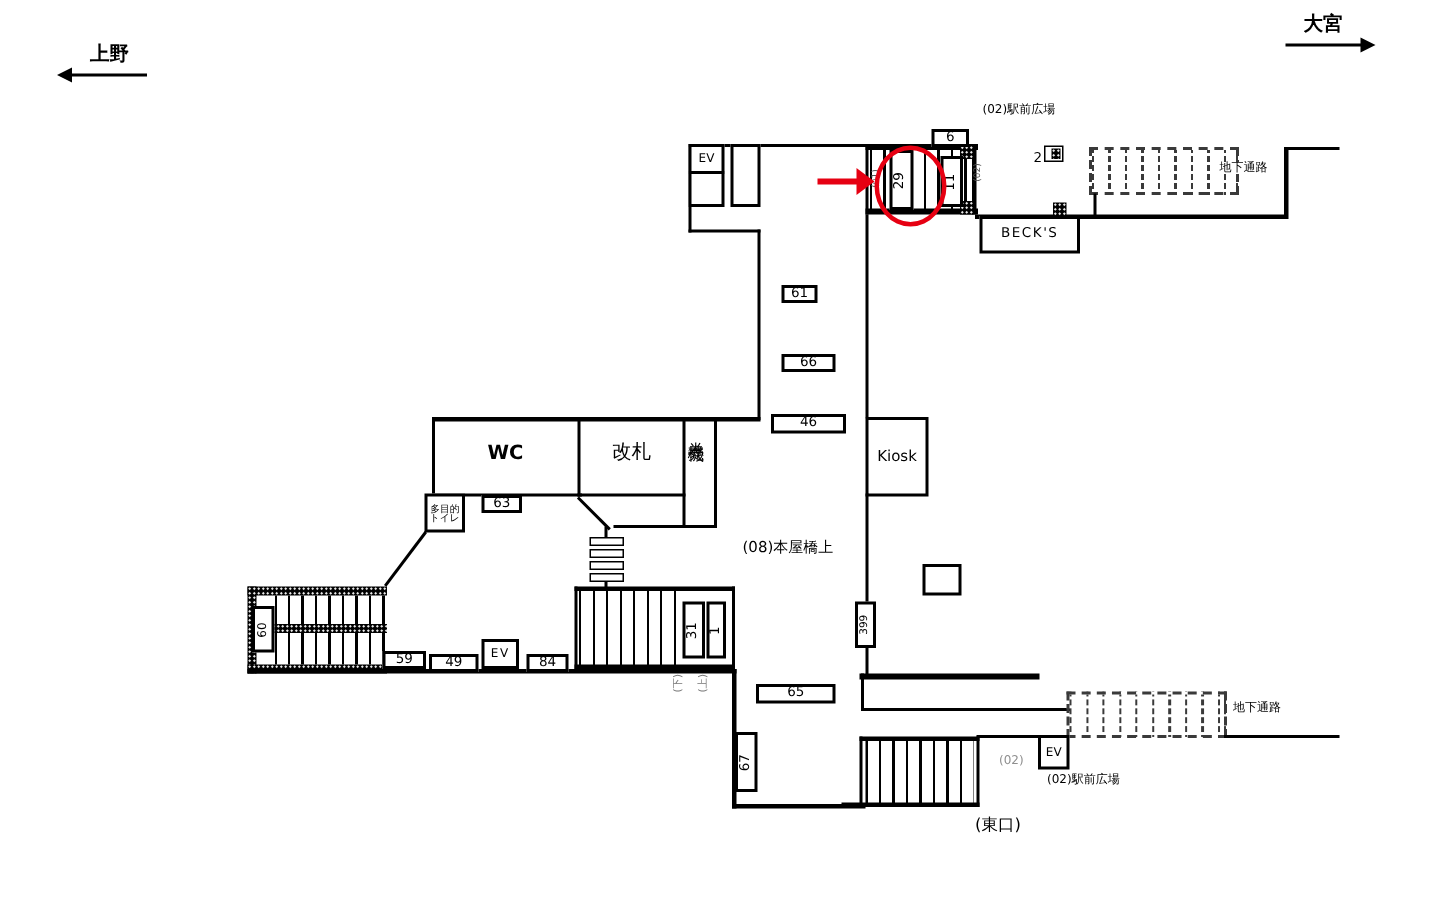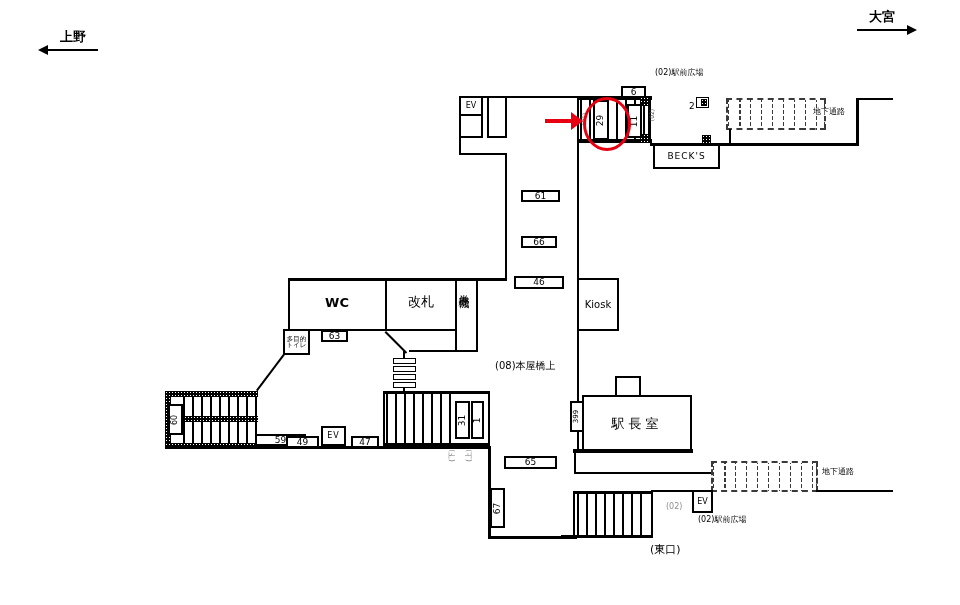--- a/index.html
+++ b/index.html
@@ -86,21 +86,21 @@
   <div class="hatch" style="left:702px;top:135px;width:9px;height:9px;"></div>
   <div class="box" style="left:653px;top:144px;width:67px;height:25px;font-size:9px;letter-spacing:1px;">
       <span>BECK'S</span>
     </div>
 
   <div class="dstair" style="left:726px;top:98px;width:100px;height:32px;"></div>
   <div class="lbl" style="left:812px;top:108px;font-size:8px;background:#fff;padding:0 1px;">地下通路</div>
   <div class="wall" style="left:729px;top:129px;width:2px;height:16px;"></div>
 
   <div class="wall" style="left:577px;top:143px;width:2px;height:136px;"></div>
-  <div class="box" style="left:521px;top:190px;width:39px;height:12px;">
+  <div class="box" style="left:521px;top:190px;width:24px;height:12px;">
       <span>61</span>
     </div>
   <div class="box" style="left:521px;top:236px;width:36px;height:12px;">
       <span>66</span>
     </div>
   <div class="box" style="left:514px;top:276px;width:50px;height:13px;">
       <span>46</span>
     </div>
 
   <div class="wall" style="left:288px;top:278px;width:219px;height:3px;"></div>
@@ -144,31 +144,31 @@
       <span>60</span>
     </div>
 
   <div class="wall" style="left:165px;top:446px;width:326px;height:3px;"></div>
   <div class="wall" style="left:488px;top:446px;width:3px;height:93px;"></div>
   <div class="wall" style="left:488px;top:536px;width:89px;height:3px;"></div>
   <div class="box vbox" style="left:490px;top:488px;width:15px;height:40px;">
       <span>67</span>
     </div>
 
-  <div class="box" style="left:255px;top:434px;width:51px;height:12px;">
+  <div class="box" style="left:255px;top:434px;width:29px;height:12px;">
       <span>59</span>
     </div>
   <div class="box" style="left:286px;top:436px;width:33px;height:12px;">
       <span>49</span>
     </div>
   <div class="box" style="left:321px;top:426px;width:25px;height:20px;font-size:8px;letter-spacing:1px;">
       <span>EV</span>
     </div>
   <div class="box" style="left:351px;top:436px;width:28px;height:12px;">
-      <span>47</span>
+      <span>84</span>
     </div>
 
   <div class="treads" style="left:386px;top:394px;width:70px;height:50px;"></div>
   <div class="wall" style="left:383px;top:391px;width:107px;height:3px;"></div>
   <div class="wall" style="left:383px;top:443px;width:107px;height:3px;"></div>
   <div class="wall" style="left:383px;top:391px;width:2px;height:55px;"></div>
   <div class="wall" style="left:488px;top:391px;width:2px;height:55px;"></div>
   <div class="box vbox" style="left:455px;top:401px;width:15px;height:38px;">
       <span>31</span>
     </div>
@@ -180,23 +180,20 @@
 
   <div class="box" style="left:504px;top:456px;width:53px;height:13px;">
       <span>65</span>
     </div>
 
   <div class="box" style="left:577px;top:278px;width:42px;height:53px;font-size:10px;">
       <span>Kiosk</span>
     </div>
   <div class="box" style="left:615px;top:376px;width:26px;height:21px;"></div>
   <div class="wall" style="left:577px;top:329px;width:2px;height:121px;"></div>
-  <div class="box" style="left:582px;top:395px;width:110px;height:57px;font-size:13px;letter-spacing:4px;">
-      <span>駅長室</span>
-    </div>
   <div class="wall" style="left:573px;top:449px;width:120px;height:4px;"></div>
   <div class="box vbox" style="left:570px;top:401px;width:14px;height:31px;font-size:7px;">
       <span>399</span>
     </div>
 
   <div class="wall" style="left:574px;top:449px;width:2px;height:25px;"></div>
   <div class="wall" style="left:574px;top:472px;width:140px;height:2px;"></div>
   <div class="dstair" style="left:711px;top:461px;width:107px;height:31px;"></div>
   <div class="lbl" style="left:822px;top:468px;font-size:8px;">地下通路</div>
   <div class="wall" style="left:816px;top:490px;width:77px;height:2px;"></div>

